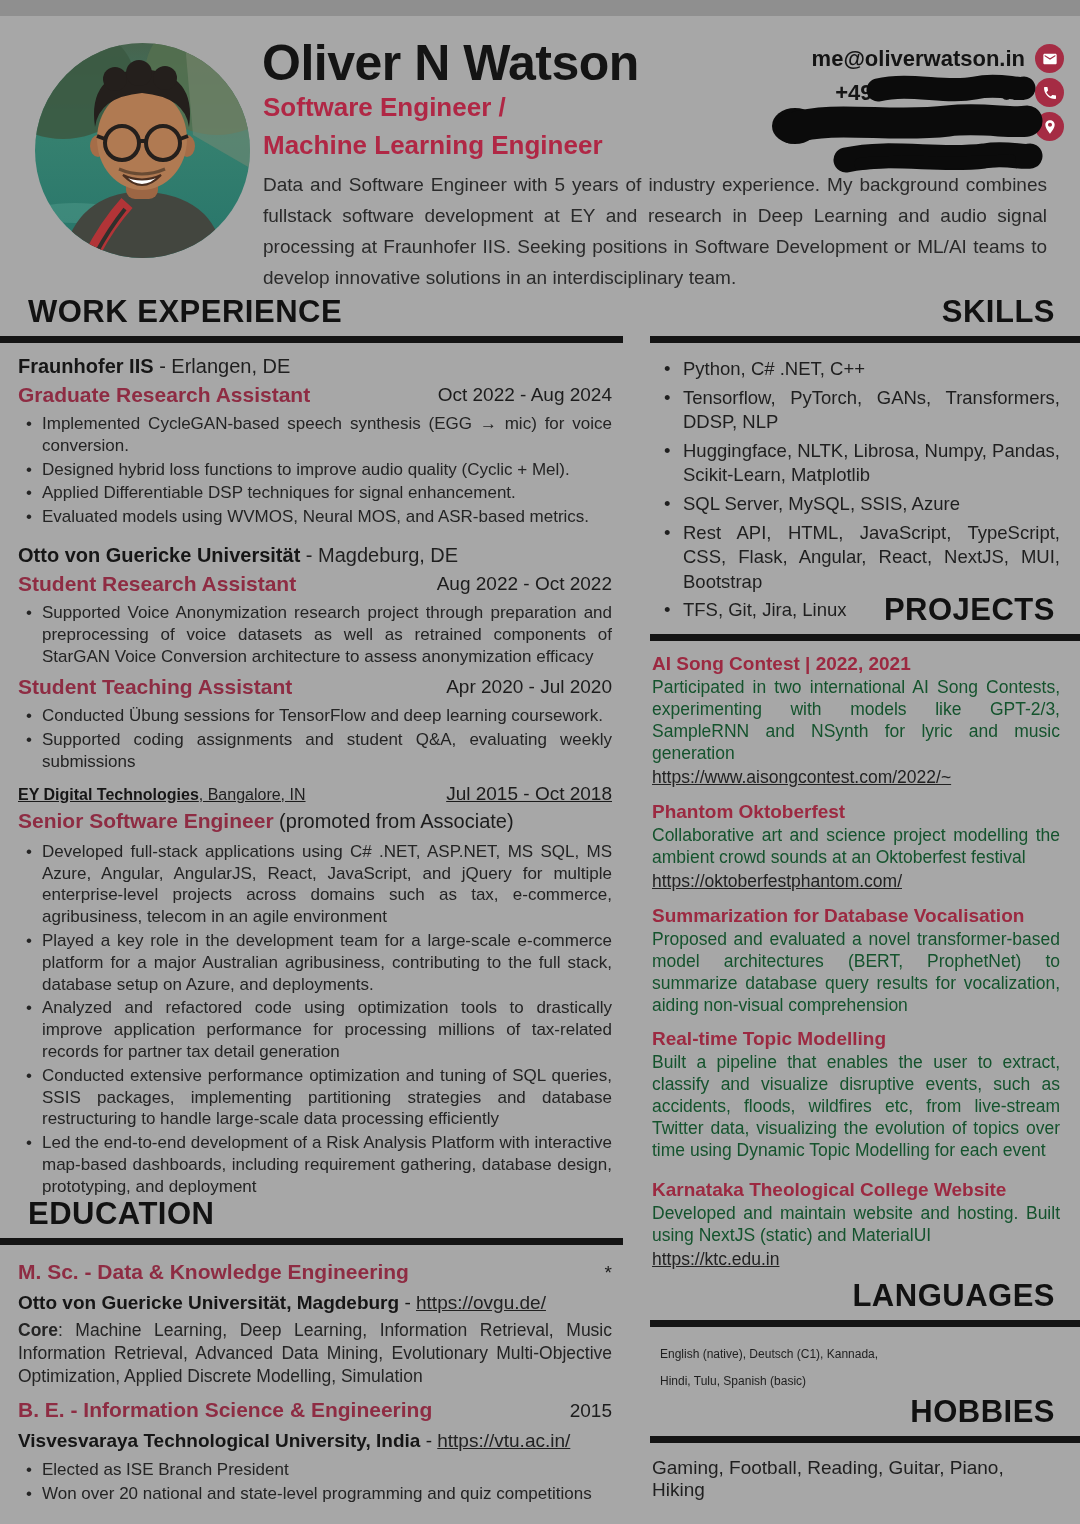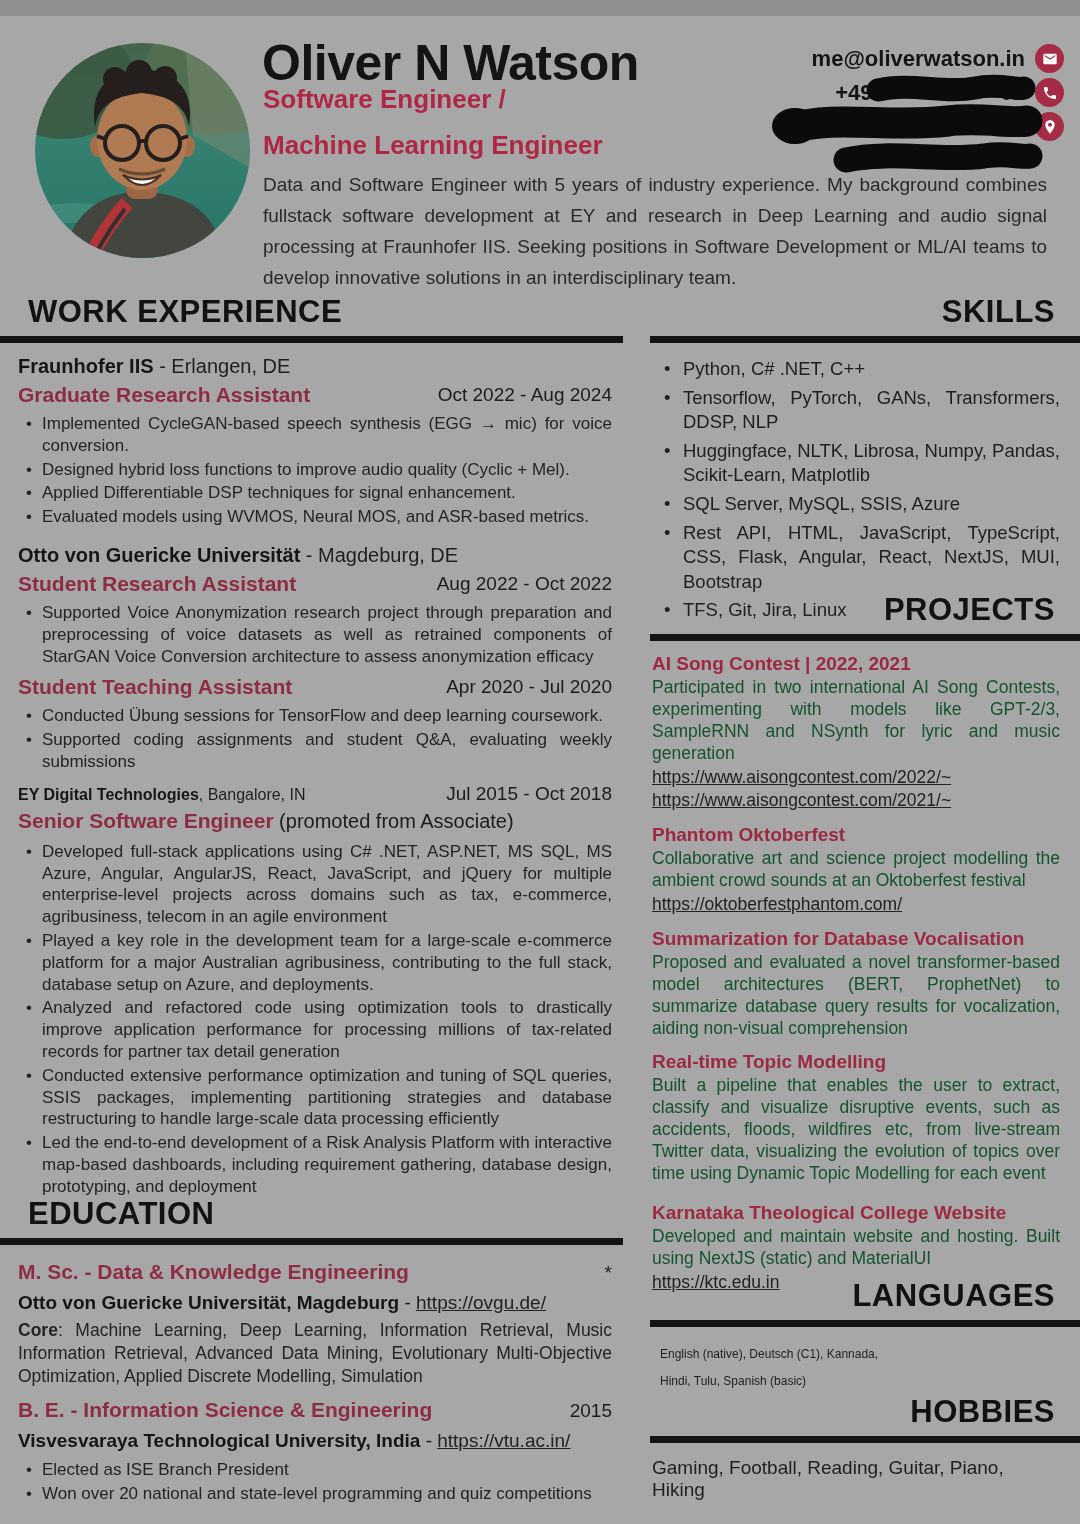--- a/index.html
+++ b/index.html
@@ -4,21 +4,21 @@
 <style>
   html,body{margin:0;padding:0;background:#8f8f8f;}
   .page{position:relative;width:1080px;height:1524px;background:#a7a7a7;
         font-family:"Liberation Sans",sans-serif;color:#1c1c1c;overflow:hidden;margin:16px auto;}
 
   
   .photo{position:absolute;left:35px;top:27px;width:215px;height:215px;border-radius:50%;overflow:hidden;}
   .photo svg{display:block;}
   .name{position:absolute;left:262px;top:18px;margin:0;font-size:50px;font-weight:700;color:#141414;letter-spacing:-0.5px;}
   .subtitle{position:absolute;left:263px;font-size:26px;font-weight:700;color:#b02745;}
-  .s1{top:68px;} .s2{top:114px;}
+  .s1{top:76px;} .s2{top:114px;}
   .summary{position:absolute;left:263px;top:153px;width:784px;margin:0;font-size:19px;line-height:31px;
            text-align:justify;color:#2a2a2a;}
 
   .contact{position:absolute;top:28px;right:16px;display:flex;flex-direction:column;align-items:flex-end;gap:5px;}
   .c-row{display:flex;align-items:center;gap:10px;height:29px;}
   .c-text{font-size:22px;font-weight:700;color:#141414;}
   .ph-gap{display:inline-block;width:108px;height:1px;}
   .addr-space{display:inline-block;width:240px;height:1px;}
   .ci{width:29px;height:29px;border-radius:50%;background:#a52c44;display:flex;align-items:center;justify-content:center;flex:0 0 auto;}
   .ci svg{width:16px;height:16px;fill:#ffffff;}
@@ -31,21 +31,21 @@
   .sec-h-left{padding-left:28px;}
   .sec-h-right{text-align:right;padding-right:25px;}
   .rule{height:7px;background:#141414;margin-top:6px;}
   .lc{padding:0 11px 0 18px;}
   .rc{padding:0 20px 0 2px;}
 
   
   .company-line{margin-top:10px;font-size:20px;line-height:26px;}
   .company{font-weight:700;color:#161616;}
   .loc{font-weight:400;color:#1f1f1f;}
-  .company-row{display:flex;justify-content:space-between;align-items:baseline;margin-top:6px;}
+  .company-row{display:flex;justify-content:space-between;align-items:baseline;margin-top:6px;text-decoration:underline;}
   .role-row{display:flex;justify-content:space-between;align-items:flex-start;margin-top:2px;line-height:28px;}
   .role{font-size:21px;font-weight:700;color:#8e2c43;}
   .role-line{margin-top:2px;line-height:28px;}
   .role-suffix{font-size:20px;font-weight:400;color:#1c1c1c;}
   .date{font-size:19px;color:#1c1c1c;white-space:nowrap;}
   ul.bullets{list-style:none;margin:4px 0 0 0;padding:0;}
   ul.bullets li{position:relative;padding-left:24px;font-size:17px;line-height:21.8px;
                 text-align:justify;margin-bottom:2px;color:#242424;}
   ul.bullets li::before{content:"\2022";position:absolute;left:8px;color:#242424;}
 
@@ -263,21 +263,20 @@
   <section class="sec-right" style="top:576px">
     <h2 class="sec-h sec-h-right">PROJECTS</h2>
     <div class="rule"></div>
     <div class="rc">
 
       <div class="proj">
         <div class="proj-title">AI Song Contest | 2022, 2021</div>
         <p class="proj-desc">Participated in two international AI Song Contests, experimenting with models like GPT-2/3, SampleRNN and NSynth for lyric and music generation</p>
         <ul class="links">
             <li>https://www.aisongcontest.com/2022/~</li>
-            <li>https://www.aisongcontest.com/2021/~</li>
           </ul>
       </div>
 
       <div class="proj">
         <div class="proj-title">Phantom Oktoberfest</div>
         <p class="proj-desc">Collaborative art and science project modelling the ambient crowd sounds at an Oktoberfest festival</p>
         <ul class="links">
             <li>https://oktoberfestphantom.com/</li>
           </ul>
       </div>

